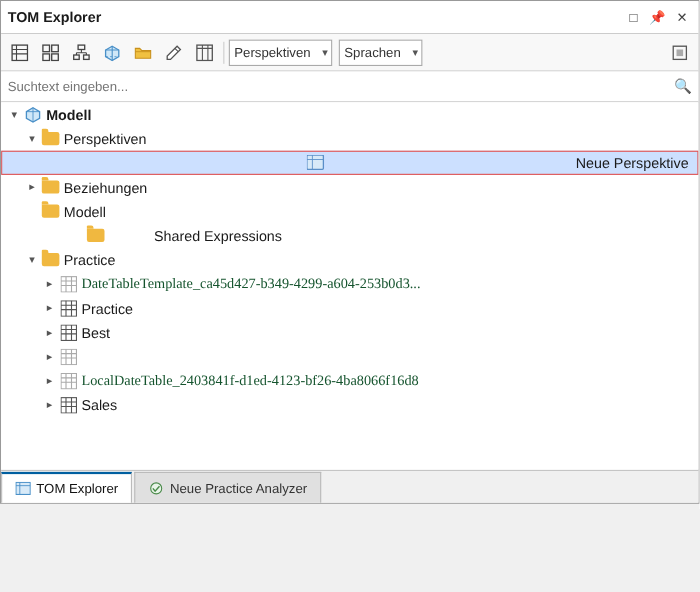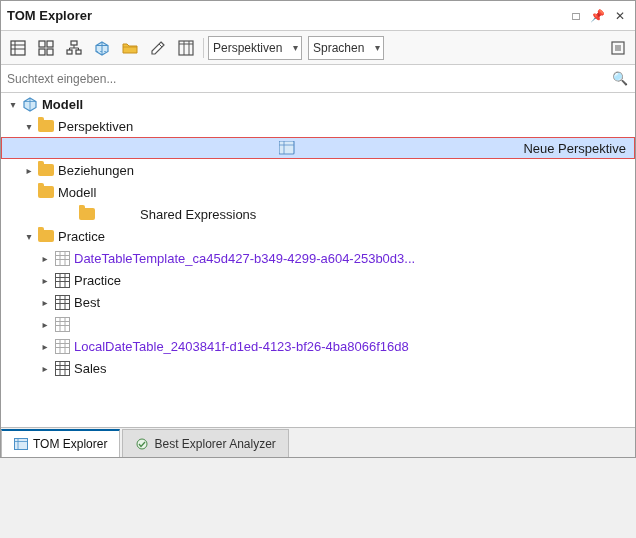--- a/index.html
+++ b/index.html
@@ -178,21 +178,21 @@
       display: inline-flex;
       align-items: center;
       justify-content: center;
       flex-shrink: 0;
       margin-right: 3px;
     }
     .node-label {
       font-size: 13px;
       color: #1a1a1a;
     }
-    .node-label.gray { color: #6d28d9; }
+    .node-label.gray { color: #14532d; font-family: Liberation Serif, serif; }
     .node-label.bold { font-weight: 700; }
 
     
     .icon-folder {
       width: 16px;
       height: 12px;
       background: #f0b840;
       border-radius: 0 2px 2px 2px;
       position: relative;
     }
@@ -510,17 +510,17 @@
       </span>
       <span>TOM Explorer</span>
     </div>
     <div class="tab-item">
       <span class="tab-icon">
         <svg width="14" height="12" viewBox="0 0 14 12">
           <circle cx="7" cy="6" r="5" fill="#e8f4e8" stroke="#4a8a4a" stroke-width="1"></circle>
           <path d="M4,6 L6,8.5 L10,4" fill="none" stroke="#4a8a4a" stroke-width="1.3"></path>
         </svg>
       </span>
-      <span>Best Explorer Analyzer</span>
+      <span>Neue Practice Analyzer</span>
     </div>
   </div>
 
 </div>
 
 </body></html>

